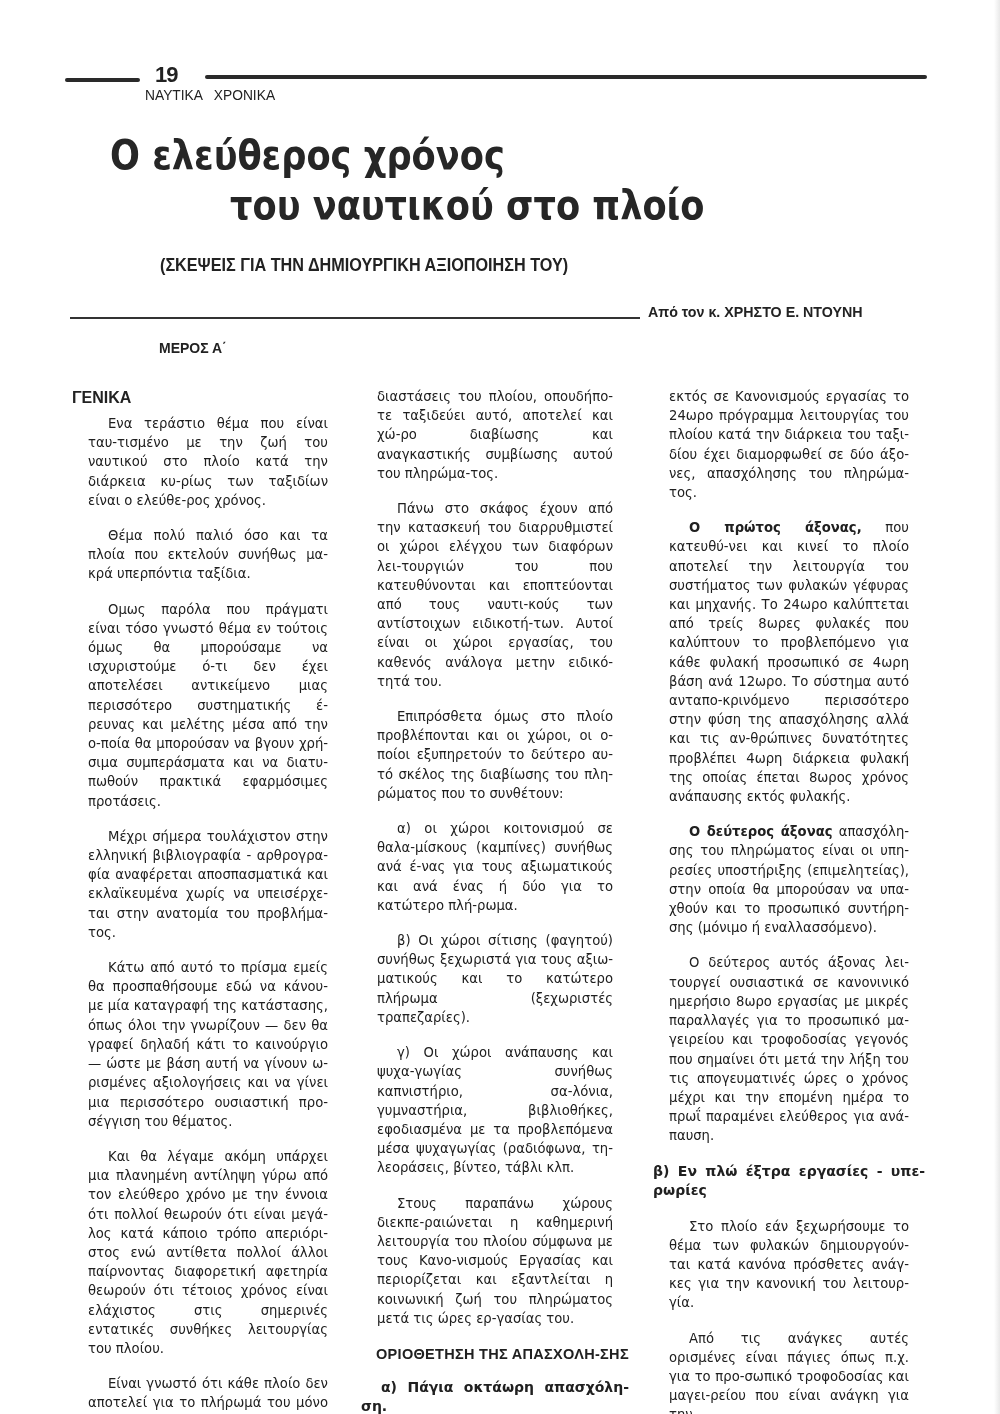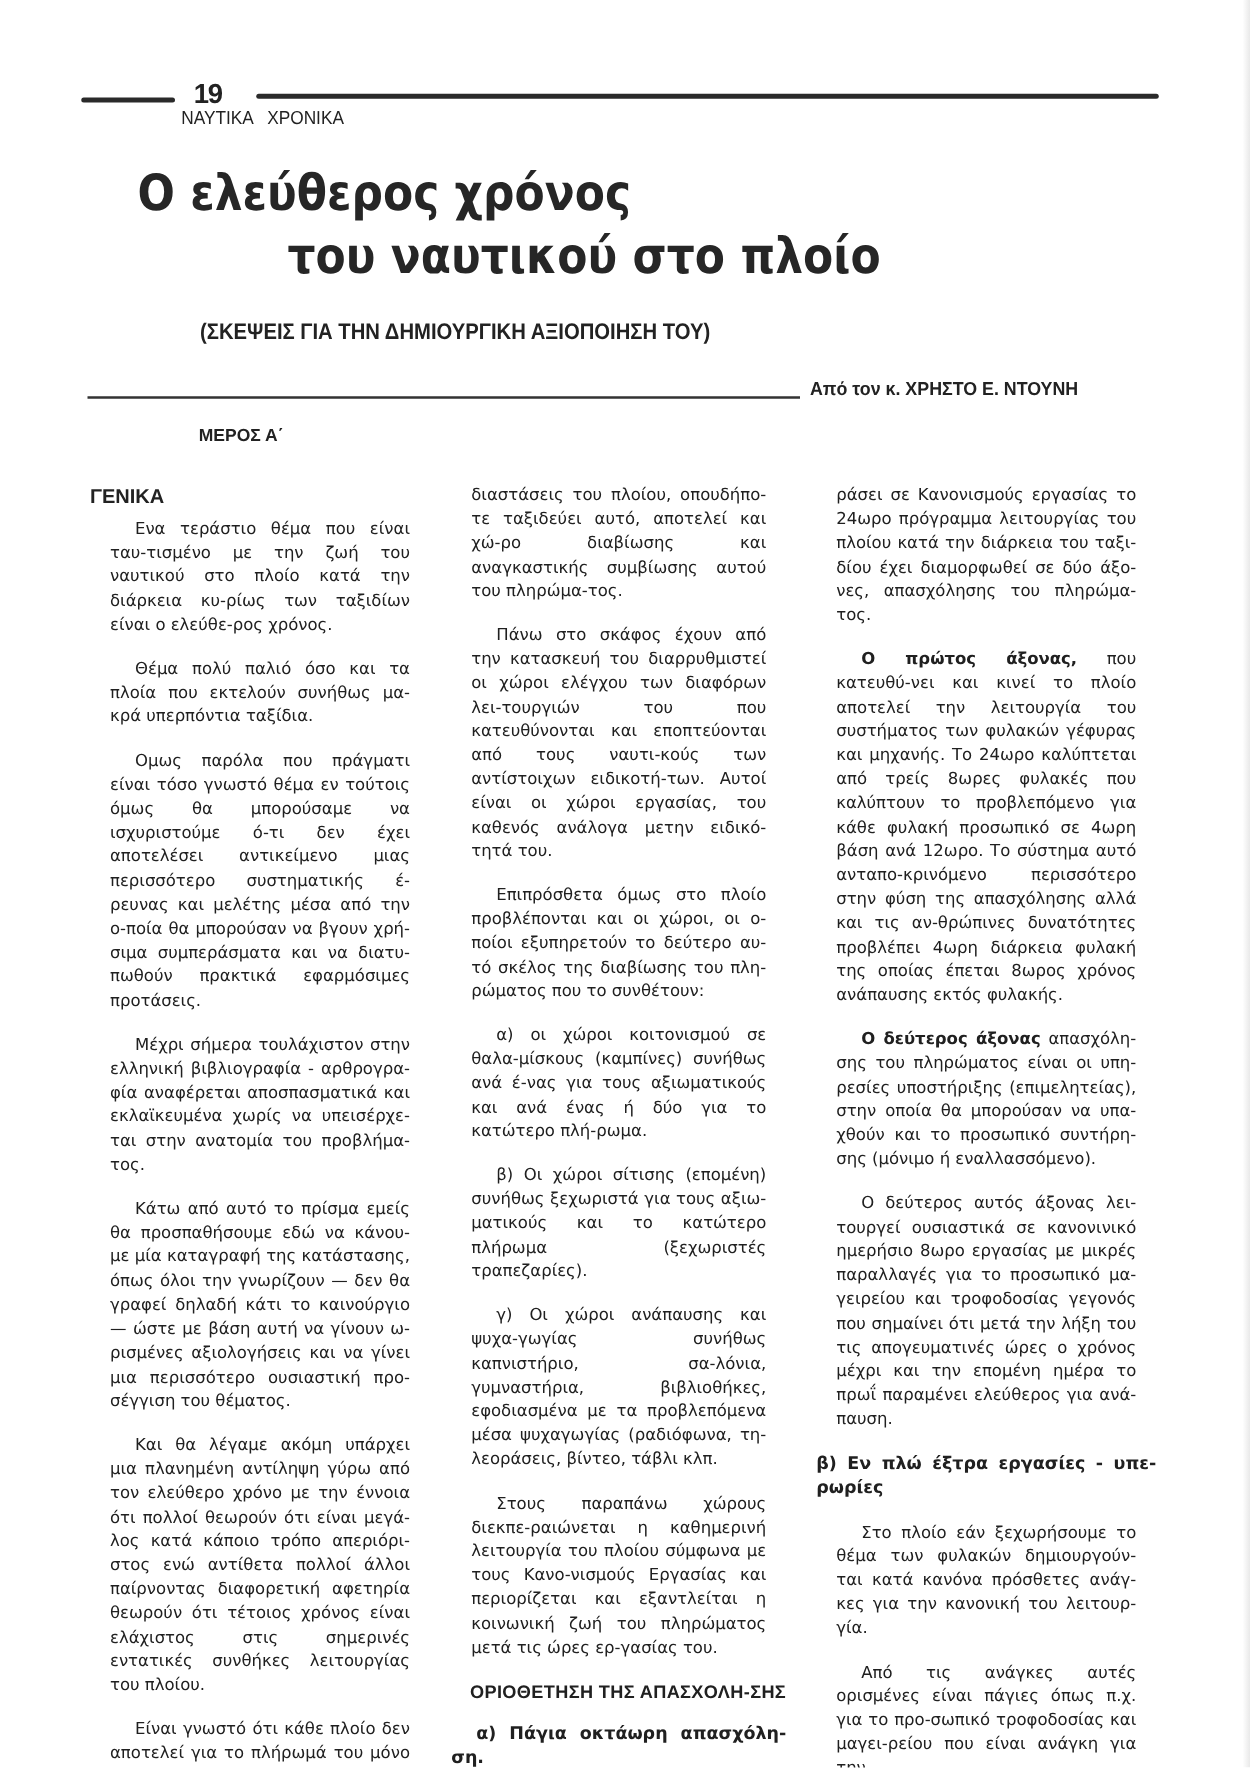--- a/index.html
+++ b/index.html
@@ -86,29 +86,29 @@
   <p>Κάτω από αυτό το πρίσμα εμείς θα προσπαθήσουμε εδώ να κάνου-με μία καταγραφή της κατάστασης, όπως όλοι την γνωρίζουν — δεν θα γραφεί δηλαδή κάτι το καινούργιο — ώστε με βάση αυτή να γίνουν ω-ρισμένες αξιολογήσεις και να γίνει μια περισσότερο ουσιαστική προ-σέγγιση του θέματος.</p>
   <p>Και θα λέγαμε ακόμη υπάρχει μια πλανημένη αντίληψη γύρω από τον ελεύθερο χρόνο με την έννοια ότι πολλοί θεωρούν ότι είναι μεγά-λος κατά κάποιο τρόπο απεριόρι-στος ενώ αντίθετα πολλοί άλλοι παίρνοντας διαφορετική αφετηρία θεωρούν ότι τέτοιος χρόνος είναι ελάχιστος στις σημερινές εντατικές συνθήκες λειτουργίας του πλοίου.</p>
   <p>Είναι γνωστό ότι κάθε πλοίο δεν αποτελεί για το πλήρωμά του μόνο χώρο δουλειάς, αλλά συγχρόνως, ο χώρος αυτός περιορισμένος στις</p>
 </div>
 
 <div class="col col-2">
   <p class="noindent">διαστάσεις του πλοίου, οπουδήπο-τε ταξιδεύει αυτό, αποτελεί και χώ-ρο διαβίωσης και αναγκαστικής συμβίωσης αυτού του πληρώμα-τος.</p>
   <p>Πάνω στο σκάφος έχουν από την κατασκευή του διαρρυθμιστεί οι χώροι ελέγχου των διαφόρων λει-τουργιών του που κατευθύνονται και εποπτεύονται από τους ναυτι-κούς των αντίστοιχων ειδικοτή-των. Αυτοί είναι οι χώροι εργασίας, του καθενός ανάλογα μετην ειδικό-τητά του.</p>
   <p>Επιπρόσθετα όμως στο πλοίο προβλέπονται και οι χώροι, οι ο-ποίοι εξυπηρετούν το δεύτερο αυ-τό σκέλος της διαβίωσης του πλη-ρώματος που το συνθέτουν:</p>
   <p>α) οι χώροι κοιτονισμού σε θαλα-μίσκους (καμπίνες) συνήθως ανά έ-νας για τους αξιωματικούς και ανά ένας ή δύο για το κατώτερο πλή-ρωμα.</p>
-  <p>β) Οι χώροι σίτισης (επομένη) συνήθως ξεχωριστά για τους αξιω-ματικούς και το κατώτερο πλήρωμα (ξεχωριστές τραπεζαρίες).</p>
+  <p>β) Οι χώροι σίτισης (φαγητού) συνήθως ξεχωριστά για τους αξιω-ματικούς και το κατώτερο πλήρωμα (ξεχωριστές τραπεζαρίες).</p>
   <p>γ) Οι χώροι ανάπαυσης και ψυχα-γωγίας συνήθως καπνιστήριο, σα-λόνια, γυμναστήρια, βιβλιοθήκες, εφοδιασμένα με τα προβλεπόμενα μέσα ψυχαγωγίας (ραδιόφωνα, τη-λεοράσεις, βίντεο, τάβλι κλπ.</p>
   <p>Στους παραπάνω χώρους διεκπε-ραιώνεται η καθημερινή λειτουργία του πλοίου σύμφωνα με τους Κανο-νισμούς Εργασίας και περιορίζεται και εξαντλείται η κοινωνική ζωή του πληρώματος μετά τις ώρες ερ-γασίας του.</p>
   <div class="heading">ΟΡΙΟΘΕΤΗΣΗ ΤΗΣ ΑΠΑΣΧΟΛΗ-ΣΗΣ</div>
   <div class="subheading">α) Πάγια οκτάωρη απασχόλη-ση.</div>
   <p>Σύμφωνα με την διεθνή πρακτική η οποία έχει από πολλών ετών πε-</p>
 </div>
 
 <div class="col col-3">
-  <p class="noindent">ράσει σε Κανονισμούς εργασίας το 24ωρο πρόγραμμα λειτουργίας του πλοίου κατά την διάρκεια του ταξι-δίου έχει διαμορφωθεί σε δύο άξο-νες, απασχόλησης του πληρώμα-τος.</p>
+  <p class="noindent">εκτός σε Κανονισμούς εργασίας το 24ωρο πρόγραμμα λειτουργίας του πλοίου κατά την διάρκεια του ταξι-δίου έχει διαμορφωθεί σε δύο άξο-νες, απασχόλησης του πληρώμα-τος.</p>
   <p style="margin-top:8px"><b>Ο πρώτος άξονας,</b><span> που κατευθύ-νει και κινεί το πλοίο αποτελεί την λειτουργία του συστήματος των φυλακών γέφυρας και μηχανής. Το 24ωρο καλύπτεται από τρείς 8ωρες φυλακές που καλύπτουν το προβλεπόμενο για κάθε φυλακή προσωπικό σε 4ωρη βάση ανά 12ωρο. Το σύστημα αυτό ανταπο-κρινόμενο περισσότερο στην φύση της απασχόλησης αλλά και τις αν-θρώπινες δυνατότητες προβλέπει 4ωρη διάρκεια φυλακή της οποίας έπεται 8ωρος χρόνος ανάπαυσης εκτός φυλακής.</span></p>
   <p><b>Ο δεύτερος άξονας</b><span> απασχόλη-σης του πληρώματος είναι οι υπη-ρεσίες υποστήριξης (επιμελητείας), στην οποία θα μπορούσαν να υπα-χθούν και το προσωπικό συντήρη-σης (μόνιμο ή εναλλασσόμενο).</span></p>
   <p>Ο δεύτερος αυτός άξονας λει-τουργεί ουσιαστικά σε κανονινικό ημερήσιο 8ωρο εργασίας με μικρές παραλλαγές για το προσωπικό μα-γειρείου και τροφοδοσίας γεγονός που σημαίνει ότι μετά την λήξη του τις απογευματινές ώρες ο χρόνος μέχρι και την επομένη ημέρα το πρωΐ παραμένει ελεύθερος για ανά-παυση.</p>
   <div class="subheading flush">β) Εν πλώ έξτρα εργασίες - υπε-ρωρίες</div>
   <p>Στο πλοίο εάν ξεχωρήσουμε το θέμα των φυλακών δημιουργούν-ται κατά κανόνα πρόσθετες ανάγ-κες για την κανονική του λειτουρ-γία.</p>
   <p>Από τις ανάγκες αυτές ορισμένες είναι πάγιες όπως π.χ. για το προ-σωπικό τροφοδοσίας και μαγει-ρείου που είναι ανάγκη για την</p>
 </div>
 
 </body></html>

